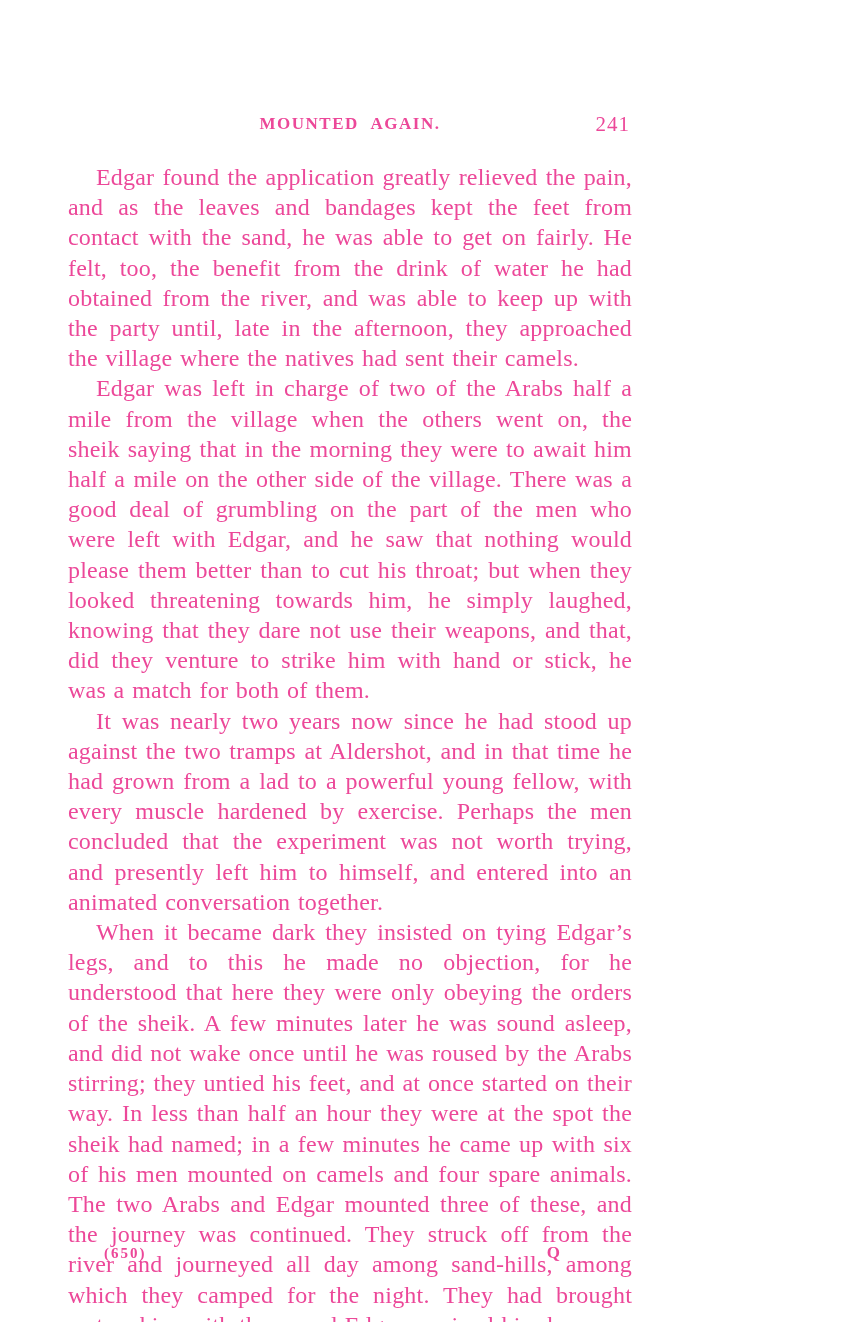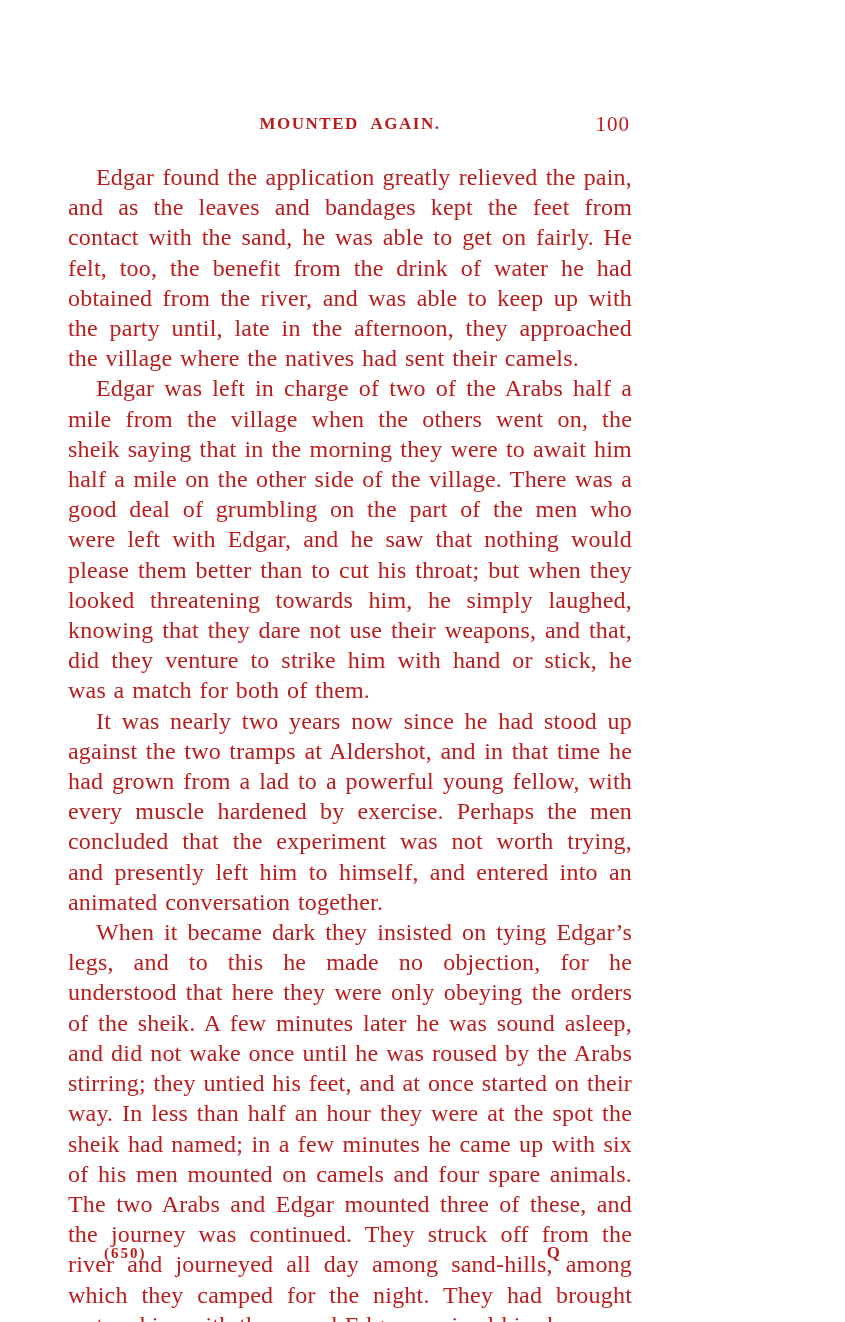--- a/index.html
+++ b/index.html
@@ -6,21 +6,21 @@
 
   html, body {
     background: #ffffff;
   }
 
   .page {
     position: relative;
     width: 700px;
     height: 1322px;
     background: #ffffff;
-    color: #b91c1c;
+    color: #ec4899;
     font-family: "Liberation Serif", "DejaVu Serif", serif;
     overflow: hidden;
   }
 
   .text-block {
     position: absolute;
     left: 68px;
     right: 68px;
     top: 110px;
   }
@@ -85,21 +85,21 @@
   }
 </style>
 </head>
 <body>
 
 <div class="page">
   <div class="text-block">
 
     <div class="page-header">
       <div class="running-title">MOUNTED AGAIN.</div>
-      <div class="page-number">100</div>
+      <div class="page-number">241</div>
     </div>
 
     <div class="body-text">
       <p>Edgar found the application greatly relieved the pain, and as the leaves and bandages kept the feet from contact with the sand, he was able to get on fairly. He felt, too, the benefit from the drink of water he had obtained from the river, and was able to keep up with the party until, late in the afternoon, they approached the village where the natives had sent their camels.</p>
       <p>Edgar was left in charge of two of the Arabs half a mile from the village when the others went on, the sheik saying that in the morning they were to await him half a mile on the other side of the village. There was a good deal of grumbling on the part of the men who were left with Edgar, and he saw that nothing would please them better than to cut his throat; but when they looked threatening towards him, he simply laughed, knowing that they dare not use their weapons, and that, did they venture to strike him with hand or stick, he was a match for both of them.</p>
       <p>It was nearly two years now since he had stood up against the two tramps at Aldershot, and in that time he had grown from a lad to a powerful young fellow, with every muscle hardened by exercise. Perhaps the men concluded that the experiment was not worth trying, and presently left him to himself, and entered into an animated conversation together.</p>
       <p>When it became dark they insisted on tying Edgar’s legs, and to this he made no objection, for he understood that here they were only obeying the orders of the sheik. A few minutes later he was sound asleep, and did not wake once until he was roused by the Arabs stirring; they untied his feet, and at once started on their way. In less than half an hour they were at the spot the sheik had named; in a few minutes he came up with six of his men mounted on camels and four spare animals. The two Arabs and Edgar mounted three of these, and the journey was continued. They struck off from the river and journeyed all day among sand-hills, among which they camped for the night. They had brought water-skins with them, and Edgar received his share.</p>
     </div>
 
   </div>

